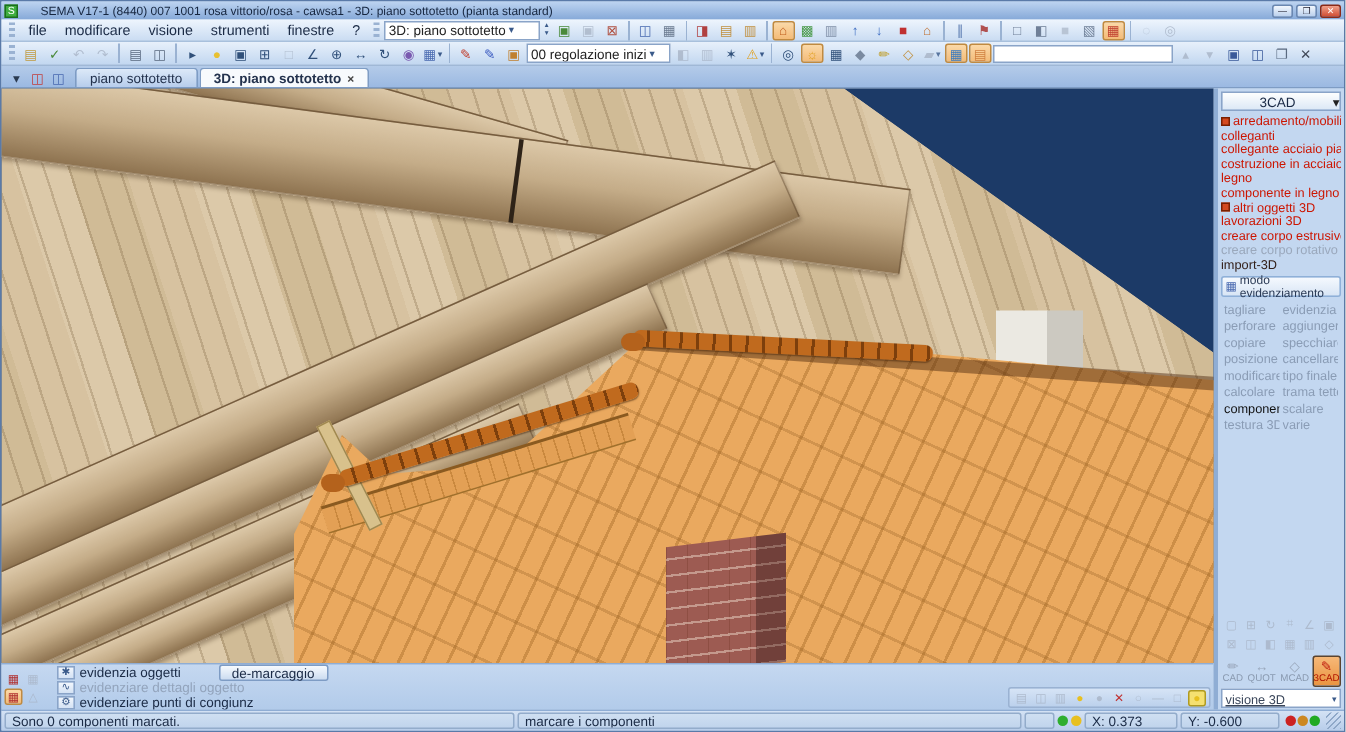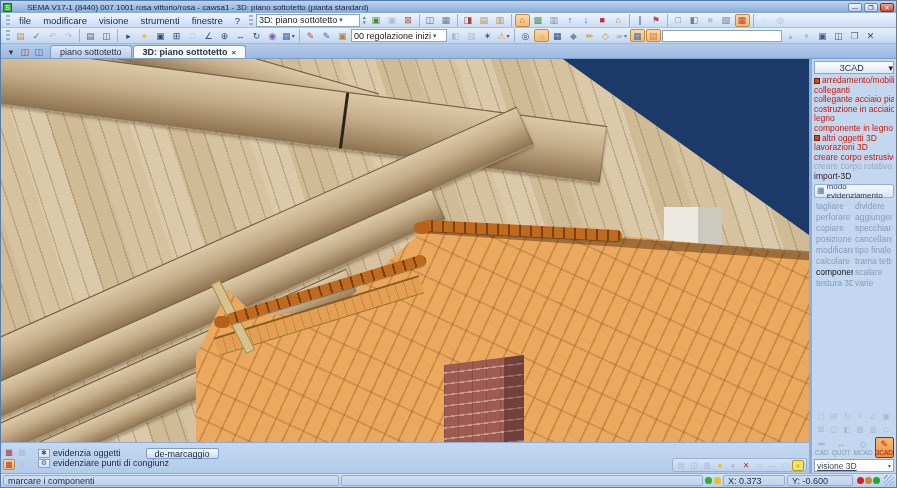--- a/index.html
+++ b/index.html
@@ -356,20 +356,24 @@
             <div class="ic dim" style="color: rgb(48, 80, 176);">▦</div>
             <div class="ic pressed" style="color: rgb(176, 48, 48);">▦</div>
             <div class="ic dim">△</div>
           </div>
         <div class="bp-rows">
           <div class="bp-row">
             <span class="bp-ricon">✱</span>
             <span class="bp-label">evidenzia oggetti</span>
             <button class="demark">de-marcaggio</button>
           </div>
+          <div class="bp-row dim">
+            <span class="bp-ricon">∿</span>
+            <span class="bp-label">evidenziare dettagli oggetto</span>
+          </div>
           <div class="bp-row">
             <span class="bp-ricon">⚙</span>
             <span class="bp-label">evidenziare punti di congiunz</span>
           </div>
         </div>
         <div class="bp-right icstrip">
 
         <div class="ic dim">▤</div>
             <div class="ic dim">◫</div>
             <div class="ic dim">▥</div>
@@ -436,21 +440,21 @@
             <span>import-3D</span>
           </div>
         </div>
       <div class="modehdr">
         <span class="mi">▦</span>
         <span>modo evidenziamento</span>
       </div>
       <div class="modegrid">
 
       <div class="modecell">tagliare</div>
-          <div class="modecell">dividere</div>
+          <div class="modecell">evidenzia</div>
           <div class="modecell">perforare</div>
           <div class="modecell">aggiungere</div>
           <div class="modecell">copiare</div>
           <div class="modecell">specchiare</div>
           <div class="modecell">posizione</div>
           <div class="modecell">cancellare</div>
           <div class="modecell">modificare</div>
           <div class="modecell">tipo finale</div>
           <div class="modecell">calcolare</div>
           <div class="modecell">trama tetto</div>
@@ -495,20 +499,21 @@
           </div>
         </div>
       <div class="sb-view">
         <span class="cv">visione 3D</span>
         <span class="ca">▾</span>
       </div>
     </div>
   </div>
 
   <div class="statusbar">
+    <div class="seg msg">Sono 0 componenti marcati.</div>
     <div class="seg hint">marcare i componenti</div>
     <div class="seg" style="flex:1"></div>
     <div class="dot" id="okdot" style="background: rgb(47, 174, 47);"></div>
     <div class="dot" id="lampdot" style="background: rgb(232, 192, 32);"></div>
     <div class="seg" style="width:62px">X:  0.373</div>
     <div class="seg" style="width:66px">Y:  -0.600</div>
     <div class="lights">
       <div class="dot" id="lred" style="background: rgb(204, 34, 34);"></div>
       <div class="dot" id="lamber" style="background: rgb(204, 136, 34);"></div>
       <div class="dot" id="lgreen" style="background: rgb(34, 170, 34);"></div>

